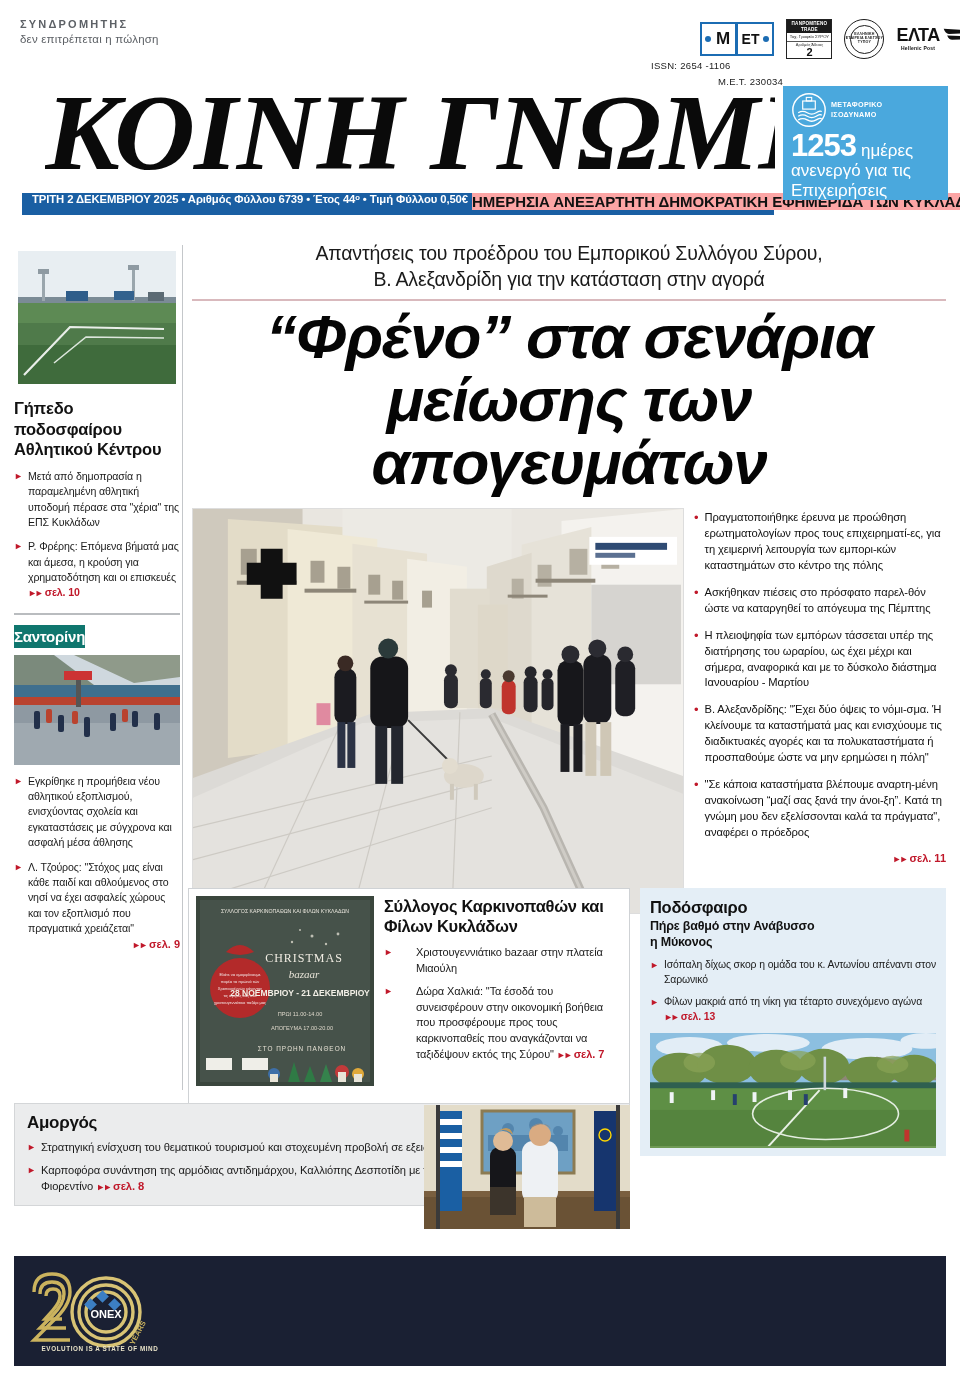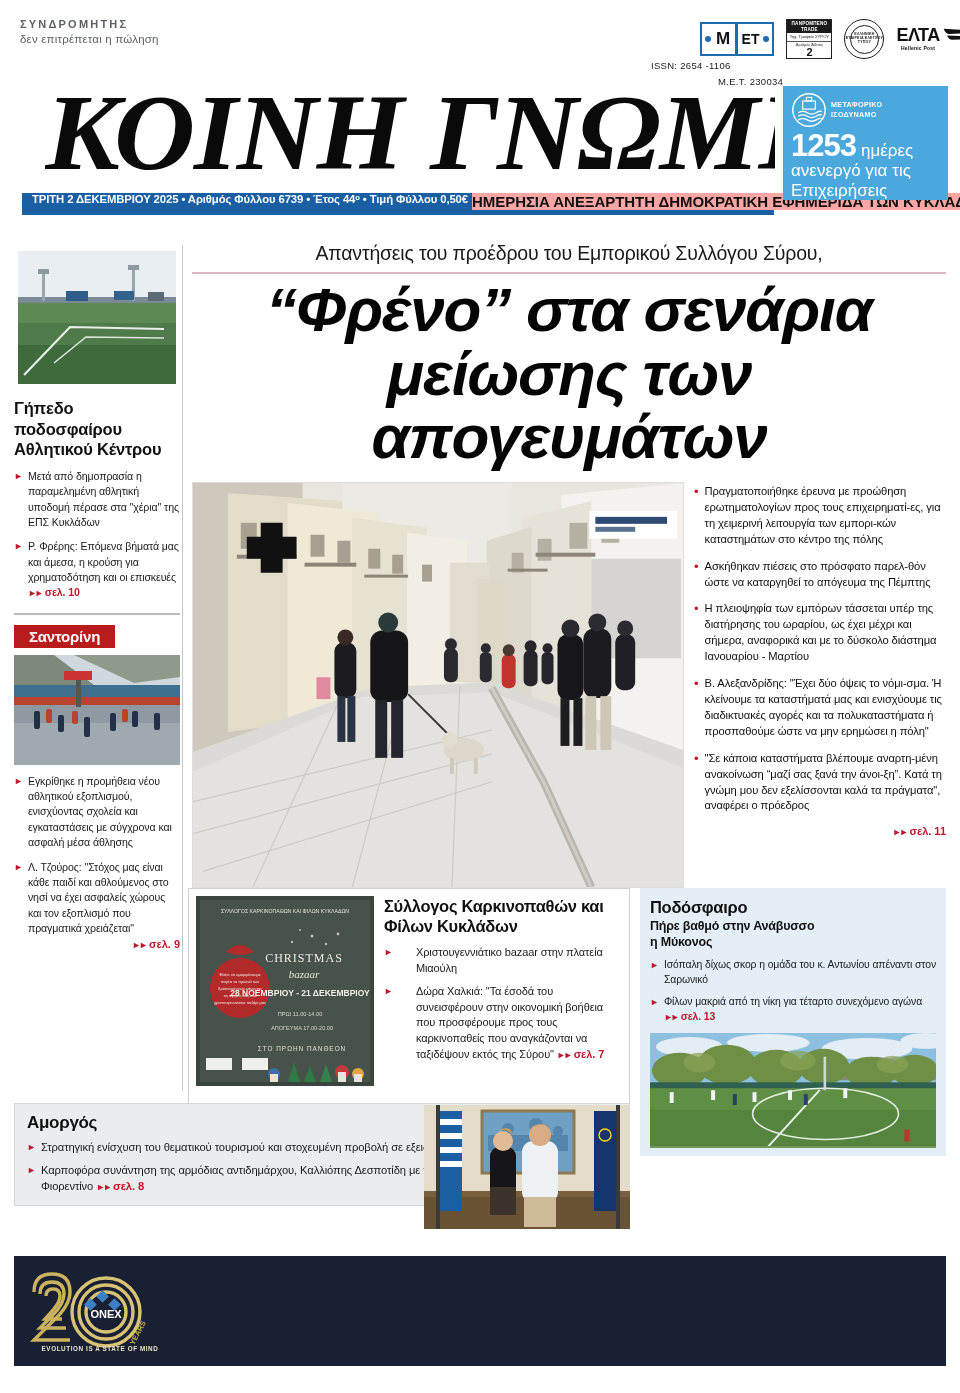--- a/index.html
+++ b/index.html
@@ -104,22 +104,22 @@
   .bullet { display:flex; gap:5px; margin-top:9px; }
   .bullet .tri {
     flex:0 0 auto; color:#c0182a; font-size:9px; line-height:1.55; padding-top:1px;
   }
   .bullet .btxt { font-size:10.6px; line-height:1.45; color:#1a1a1a; letter-spacing:-.1px; }
   .sel { color:#c0182a; font-weight:700; white-space:nowrap; }
   .sel .arr { font-size:9px; letter-spacing:-2px; margin-right:3px; }
   .divider { height:2px; background:#b9bcbf; margin:12px 0 0 0; }
 
   .tag-gray {
-    background:#b91c1c; color:#fff; font-size:15px; font-weight:700;
-    padding:3px 15px; display:inline-block; margin-top:10px; letter-spacing:-.2px;
+    background:#0f766e; color:#fff; font-size:15px; font-weight:700;
+    padding:3px 0; display:inline-block; margin-top:10px; letter-spacing:-.2px;
   }
   .sb-photo2 { width:166px; height:110px; margin-top:7px; overflow:hidden; position:relative; background:#6f8ca0; }
 
   .vrule { position:absolute; left:182px; top:245px; width:1px; height:845px; background:#c4c7ca; }
 
   
   .main { position:absolute; left:192px; top:240px; width:754px; }
   .kicker {
     font-size:19.5px; line-height:1.35; text-align:center; color:#1a1a1a; letter-spacing:-.2px;
   }
@@ -343,20 +343,21 @@
     <div class="sel" style="text-align:right; margin-top:2px; font-size:11px;">
       <span class="arr">►►</span><span>σελ. 9</span>
     </div>
   </div>
 
   <div class="vrule"></div>
 
   <div class="main">
     <div class="kicker">
       <div>Απαντήσεις του προέδρου του Εμπορικού Συλλόγου Σύρου,</div>
+      <div>Β. Αλεξανδρίδη για την κατάσταση στην αγορά</div>
     </div>
     <div class="hr-pink"></div>
     <div class="headline">
       <span class="l2">“Φρένο” στα σενάρια</span>
       <span class="l2">μείωσης των απογευμάτων</span>
     </div>
 
     <div class="lead-row">
       <div class="lead-photo">
         <svg class="ph" viewBox="0 0 492 406" preserveAspectRatio="none">

